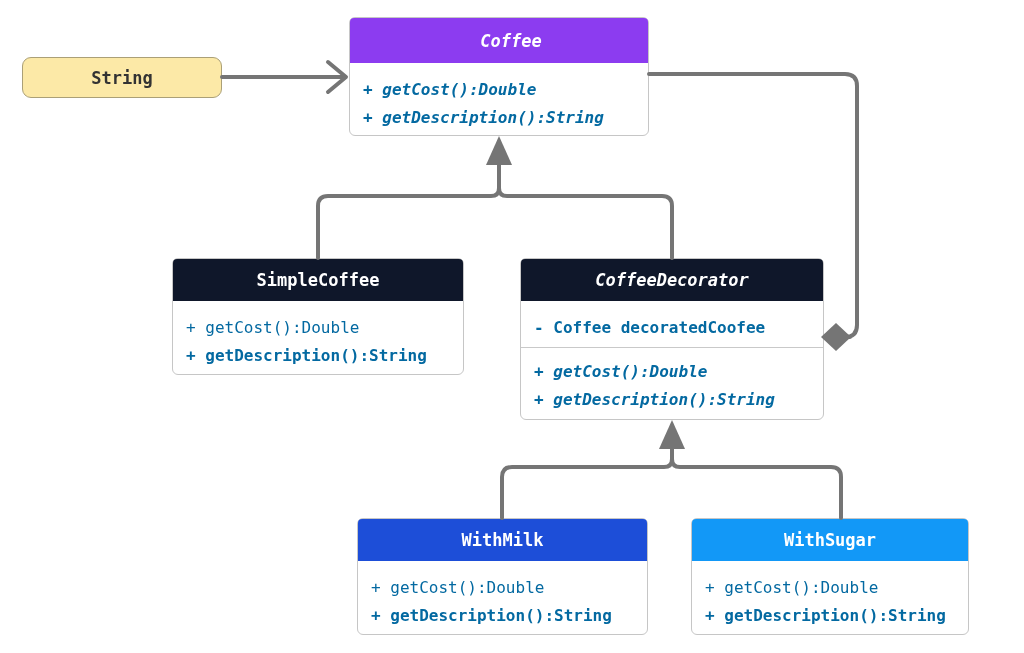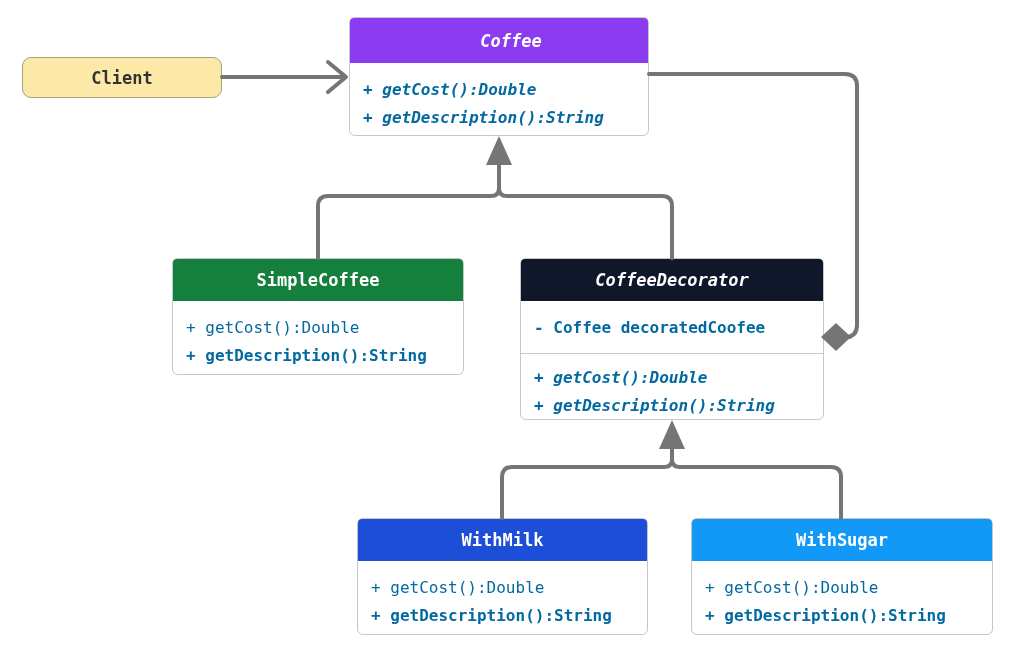--- a/index.html
+++ b/index.html
@@ -35,37 +35,37 @@
     color: #ffffff;
     font-weight: bold;
     font-size: 17px;
     display: flex; align-items: center; justify-content: center;
     border-radius: 4px 4px 0 0;
   }
   .hdr-45 { height: 45px; padding-left: 24px; }
   .hdr-42 { height: 42px; }
   .italic { font-style: italic; }
   .class-body { padding: 12px 12px 0 13px; }
-  .class-body.fields { padding-bottom: 12px; border-bottom: 1px solid #C9C9C9; }
+  .class-body.fields { padding-bottom: 6px; border-bottom: 1px solid #C9C9C9; }
   .class-body.methods-after-fields { padding-top: 9px; }
   .member {
     height: 28px;
     display: flex; align-items: center;
     font-size: 16px;
     color: #0369a1;
     white-space: pre;
   }
   .member.b { font-weight: bold; }
   .member.bi { font-weight: bold; font-style: italic; }
   
   #coffee        { left: 349px; top: 17px;  width: 300px; height: 119px; }
   #simplecoffee  { left: 172px; top: 258px; width: 292px; height: 117px; }
   #decorator     { left: 520px; top: 258px; width: 304px; height: 162px; }
   #withmilk      { left: 357px; top: 518px; width: 291px; height: 117px; }
-  #withsugar     { left: 691px; top: 518px; width: 302px; height: 117px; }
+  #withsugar     { left: 691px; top: 518px; width: 278px; height: 117px; }
 </style>
 </head>
 <body>
 
 <div class="canvas">
 
   <svg class="connectors" viewBox="0 0 1024 653">
     <g fill="none" stroke-width="4" stroke-linecap="round" stroke-linejoin="round" stroke="#757575">
       <path d="M222,77 H343"></path>
       <path d="M328,62 L346,77 L328,92"></path>
@@ -76,35 +76,35 @@
       <path d="M841,518 V477 Q841,467 831,467 H680 Q672,467 672,459"></path>
     </g>
     <g stroke="none" fill="#757575">
       <polygon points="499,136 486,165 512,165"></polygon>
       <polygon points="672,420 659,449 685,449"></polygon>
       <polygon points="821,337 836,323 851,337 836,351"></polygon>
     </g>
   </svg>
 
   <div class="node client-box" id="client" style="background-color: rgb(252, 233, 167); border-color: rgb(171, 160, 119);">
-    <span>Client</span>
+    <span>String</span>
   </div>
 
   <div class="node class-box" id="coffee">
     <div class="class-header hdr-45" style="background-color: rgb(140, 60, 240);">
       <span class="italic">Coffee</span>
     </div>
     <div class="class-body">
       <div class="member bi">+ getCost():Double</div>
       <div class="member bi">+ getDescription():String</div>
     </div>
   </div>
 
   <div class="node class-box" id="simplecoffee">
-    <div class="class-header hdr-42" style="background-color: #15803d;">
+    <div class="class-header hdr-42" style="background-color: #0f172a;">
       <span>SimpleCoffee</span>
     </div>
     <div class="class-body">
       <div class="member">+ getCost():Double</div>
       <div class="member b">+ getDescription():String</div>
     </div>
   </div>
 
   <div class="node class-box" id="decorator">
     <div class="class-header hdr-42" style="background-color: #0f172a;">

